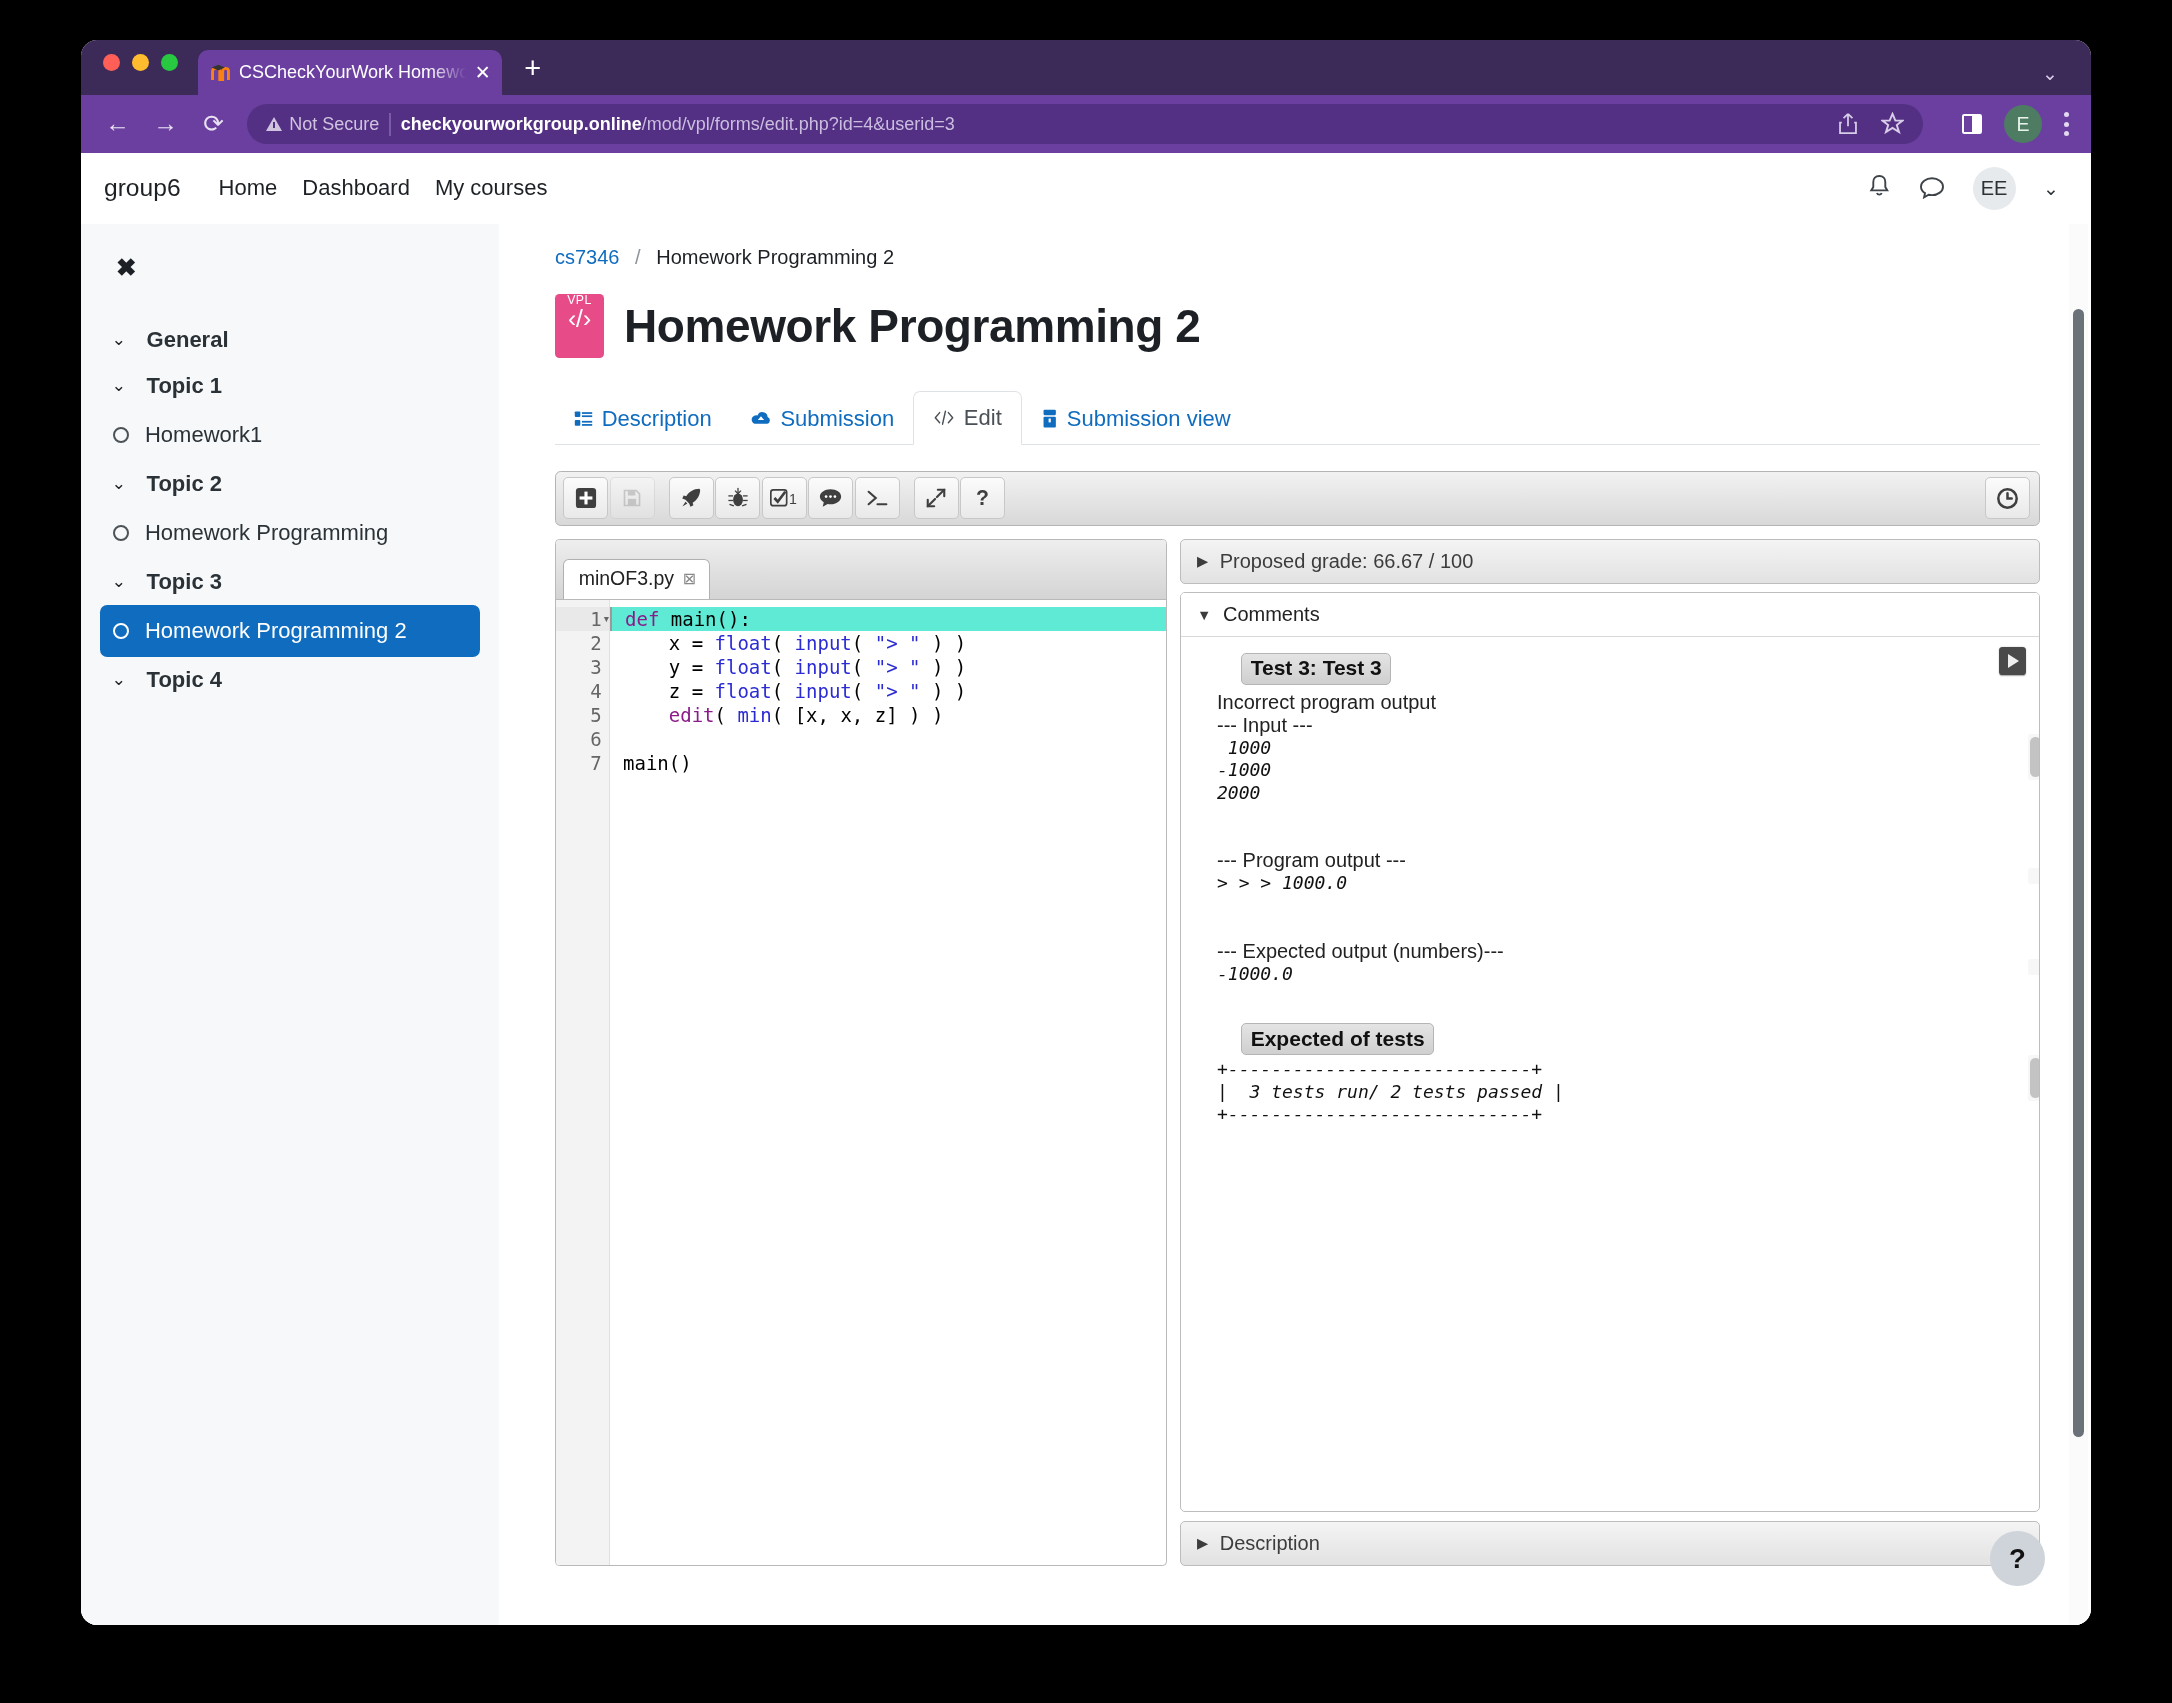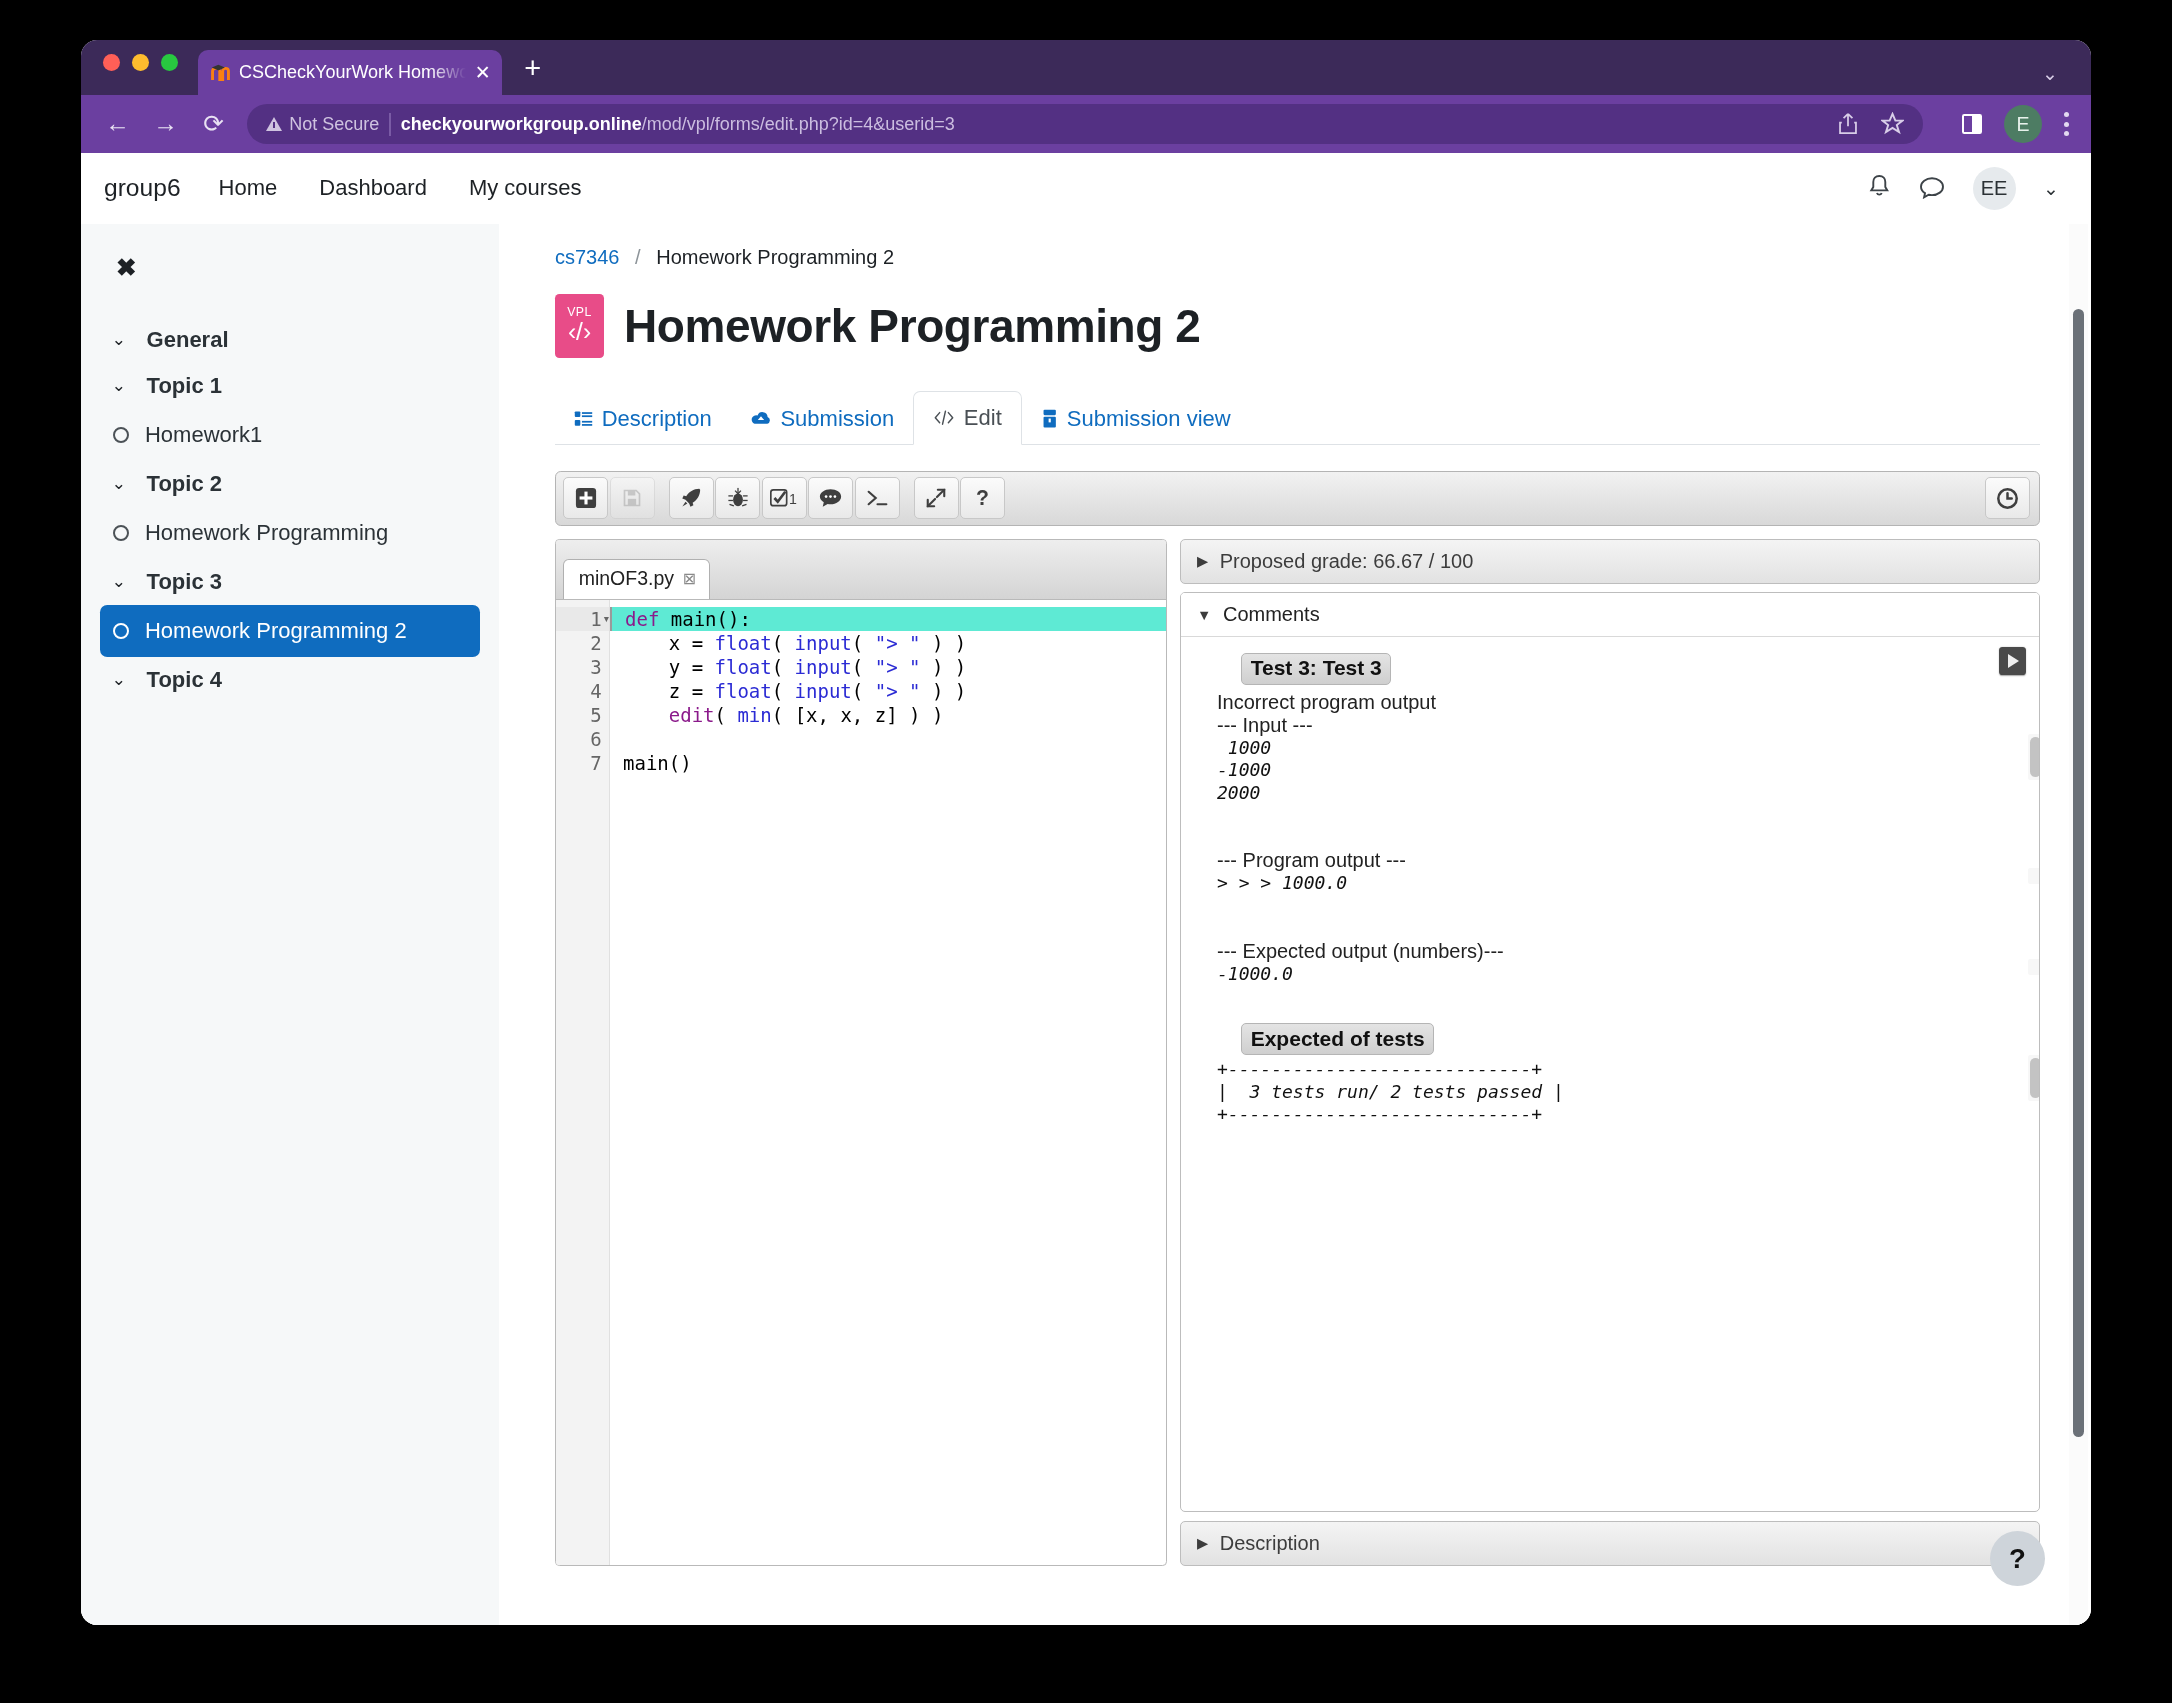--- a/index.html
+++ b/index.html
@@ -95,21 +95,21 @@
   #kebab i { display:block;width:5px;height:5px;border-radius:50%;background:#e3d9f0; }
 
   
   #page { position:absolute; left:0; right:0; top:113px; bottom:0; background:#fff; display:flex; flex-direction:column; }
   #moodle-navbar {
     height: 71px; background:#fff; display:flex; align-items:center;
     padding: 0 32px 0 23px; border-bottom: 0.7px solid transparent;
     flex: 0 0 auto;
   }
   #site-name { font-size: 24.6px; color:#1d2125; margin-right: 38px; }
-  #primary-nav { display:flex; gap: 42px; }
+  #primary-nav { display:flex; gap: 25px; }
   .nav-link { font-size: 22px; color:#1d2125; cursor:pointer; }
   #navbar-right { margin-left:auto; display:flex; align-items:center; gap: 27.5px; }
   .hdr-icon { cursor:pointer; color:#3d4348; }
   #avatar-badge { width:43px;height:43px;border-radius:50%;background:#e6eaed;color:#2b3135;display:flex;align-items:center;justify-content:center;font-size:20px;cursor:pointer;}
   #avatar-caret { font-size: 19px; color:#2b3135; cursor:pointer; }
 
   
   #body-split { flex:1 1 auto; display:flex; min-height:0; position:relative; }
 
   
@@ -131,21 +131,21 @@
 
   
   #content-area { flex:1 1 auto; min-width:0; padding: 22px 51px 0 56px; position:relative; overflow:hidden; }
   #breadcrumb { font-size: 20px; color:#1d2125; margin-bottom: 24.6px; }
   #breadcrumb .crumb-link { color:#0f6cbf; cursor:pointer; }
   #breadcrumb .sep { color:#8d9499; margin: 0 10px; }
 
   #page-heading { display:flex; align-items:center; gap: 20px; margin-bottom: 32px; }
   #vpl-logo {
     width: 49px; height: 64px; background:#e84c88; border-radius: 4.3px;
-    display:flex; flex-direction:column; align-items:center; justify-content:center;
+    display:flex; flex-direction:column; align-items:center; 
     color:#fff; line-height:1; flex:0 0 auto;
   }
   #vpl-logo .vpl-word { font-size: 12.3px; letter-spacing:0.4px; margin-bottom: 1.4px; }
   #vpl-logo .vpl-code { font-size: 24.6px; font-weight: 300; }
   #page-title { font-size: 46px; font-weight: bold; color:#1d2125; letter-spacing:-0.4px; }
 
   #tabs-row { display:flex; align-items:flex-end; gap: 0; border-bottom: 1.4px solid #dee2e6; position:relative; }
   .vtab { display:flex; align-items:center; gap: 8.7px; padding: 13px 19px; font-size: 22px; color:#0f6cbf; cursor:pointer; position:relative; top:1.4px; }
   .vtab.active {
     color:#4a5055; background:#fff;

